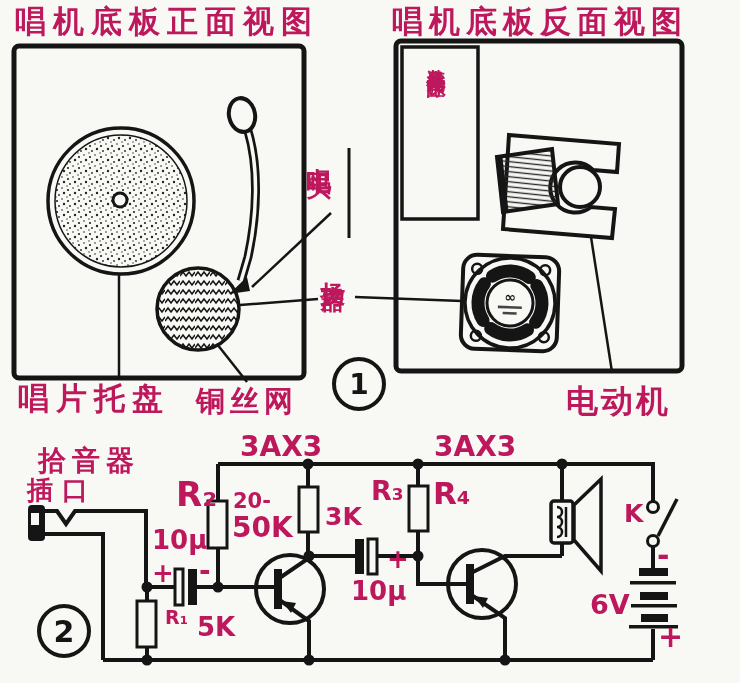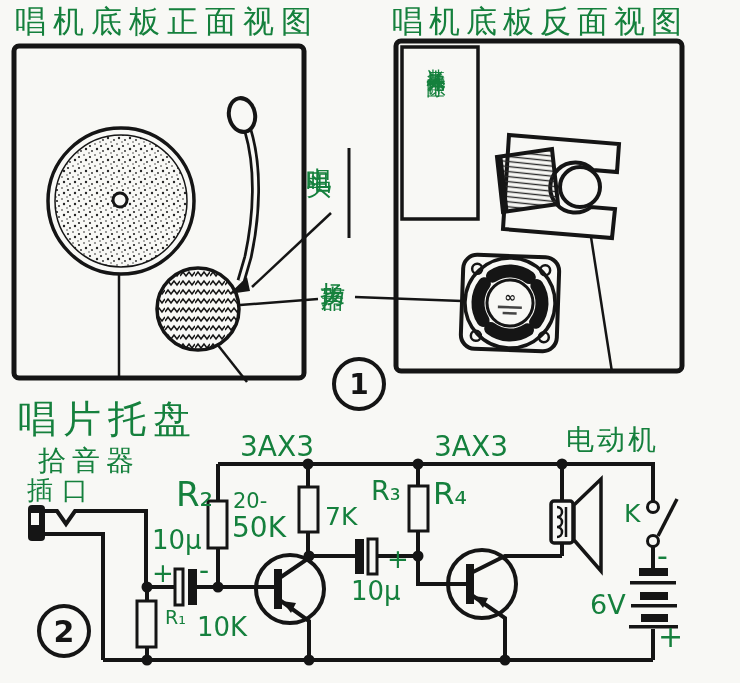--- a/index.html
+++ b/index.html
@@ -1,19 +1,19 @@
 <!DOCTYPE html>
 <html><head>
 <meta charset="utf-8">
 <style>
   html,body{margin:0;padding:0;}
   body{background:#e8e8e4;font-family:"DejaVu Sans","Liberation Sans",sans-serif;}
   #page{position:relative;width:740px;height:683px;background:#f8f8f5;overflow:hidden;color:#151515;}
   #art{position:absolute;left:0;top:0;}
-  .lbl{position:absolute;color:#15803d;font-weight:normal;white-space:nowrap;line-height:1.05;}
+  .lbl{position:absolute;color:#be185d;font-weight:bold;white-space:nowrap;line-height:1.05;}
   .vert{writing-mode:vertical-rl;text-orientation:upright;}
   .figcirc{position:absolute;border:4px solid #151515;border-radius:50%;
            display:flex;align-items:center;justify-content:center;
            font-weight:bold;background:#f8f8f5;}
 </style>
 </head>
 <body>
 
 <div id="page">
 
@@ -197,43 +197,44 @@
 </svg>
 
 <div class="lbl" style="left:15px;top:5px;font-size:31px;letter-spacing:7px;">唱机底板正面视图</div>
 <div class="lbl" style="left:392px;top:5px;font-size:31px;letter-spacing:6px;">唱机底板反面视图</div>
 
 <div class="lbl vert" style="left:426px;top:53px;font-size:19px;letter-spacing:1.5px;height:164px;">装半导体元件空隙</div>
 
 <div class="lbl vert" style="left:305px;top:147px;font-size:25px;letter-spacing:3px;">电唱头</div>
 <div class="lbl vert" style="left:319px;top:262px;font-size:25px;letter-spacing:3px;">扬声器</div>
 
-<div class="lbl" style="left:18px;top:400px;font-size:38px;letter-spacing:7px;">唱片托盘</div>
-<div class="lbl" style="left:566px;top:385px;font-size:28px;letter-spacing:3px;margin-top:40px;">电动机</div>
+<div class="lbl" style="left:18px;top:382px;font-size:31px;letter-spacing:7px;">唱片托盘</div>
+<div class="lbl" style="left:196px;top:386px;font-size:29px;letter-spacing:5px;">铜丝网</div>
+<div class="lbl" style="left:566px;top:385px;font-size:32px;letter-spacing:3px;">电动机</div>
 
 <div class="figcirc" style="left:332px;top:357px;width:46px;height:46px;font-size:28px;">1</div>
 <div class="figcirc" style="left:37px;top:604px;width:46px;height:46px;font-size:30px;">2</div>
 
 <div class="lbl" style="left:24px;top:446px;font-size:28px;letter-spacing:6px;margin-left:14px;">拾音器</div>
 <div class="lbl" style="left:27px;top:477px;font-size:26px;letter-spacing:9px;">插口</div>
 
 <div class="lbl" style="left:240px;top:432px;font-size:28px;">3AX3</div>
 <div class="lbl" style="left:434px;top:432px;font-size:28px;">3AX3</div>
 
 <div class="lbl" style="left:176px;top:477px;font-size:34px;">R₂</div>
 <div class="lbl" style="left:233px;top:490px;font-size:21px;">20-</div>
 <div class="lbl" style="left:232px;top:513px;font-size:28px;">50K</div>
 
 <div class="lbl" style="left:323px;top:477px;font-size:27px;margin-left:48px;">R₃</div>
-<div class="lbl" style="left:325px;top:504px;font-size:25px;">7K</div>
+<div class="lbl" style="left:325px;top:504px;font-size:25px;">3K</div>
 
 <div class="lbl" style="left:433px;top:477px;font-size:31px;">R₄</div>
 
 <div class="lbl" style="left:165px;top:608px;font-size:19px;">R₁</div>
-<div class="lbl" style="left:197px;top:614px;font-size:26px;">10K</div>
+<div class="lbl" style="left:197px;top:614px;font-size:26px;">5K</div>
 
 <div class="lbl" style="left:152px;top:527px;font-size:26px;">10μ</div>
 <div class="lbl" style="left:152px;top:560px;font-size:26px;">+</div>
 <div class="lbl" style="left:199px;top:556px;font-size:28px;">-</div>
 
 <div class="lbl" style="left:351px;top:578px;font-size:26px;">10μ</div>
 <div class="lbl" style="left:387px;top:546px;font-size:26px;">+</div>
 
 <div class="lbl" style="left:624px;top:501px;font-size:25px;">K</div>
 

